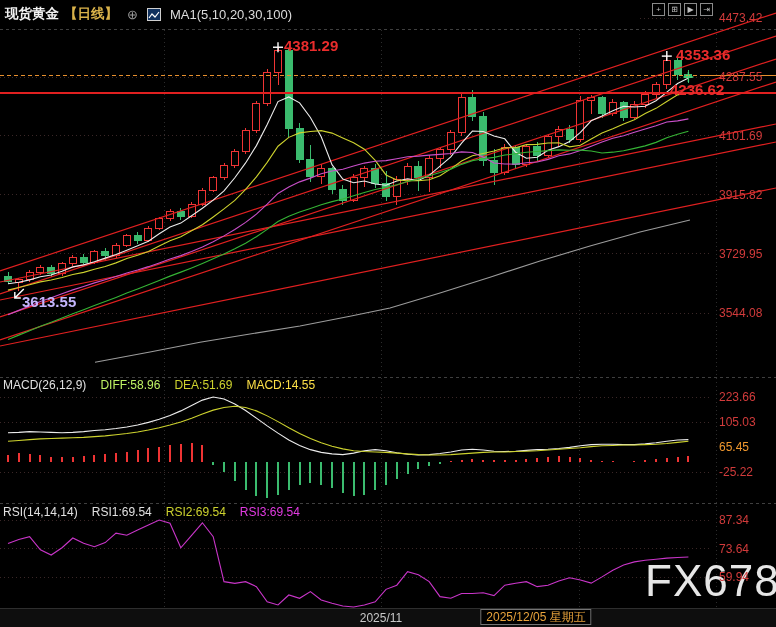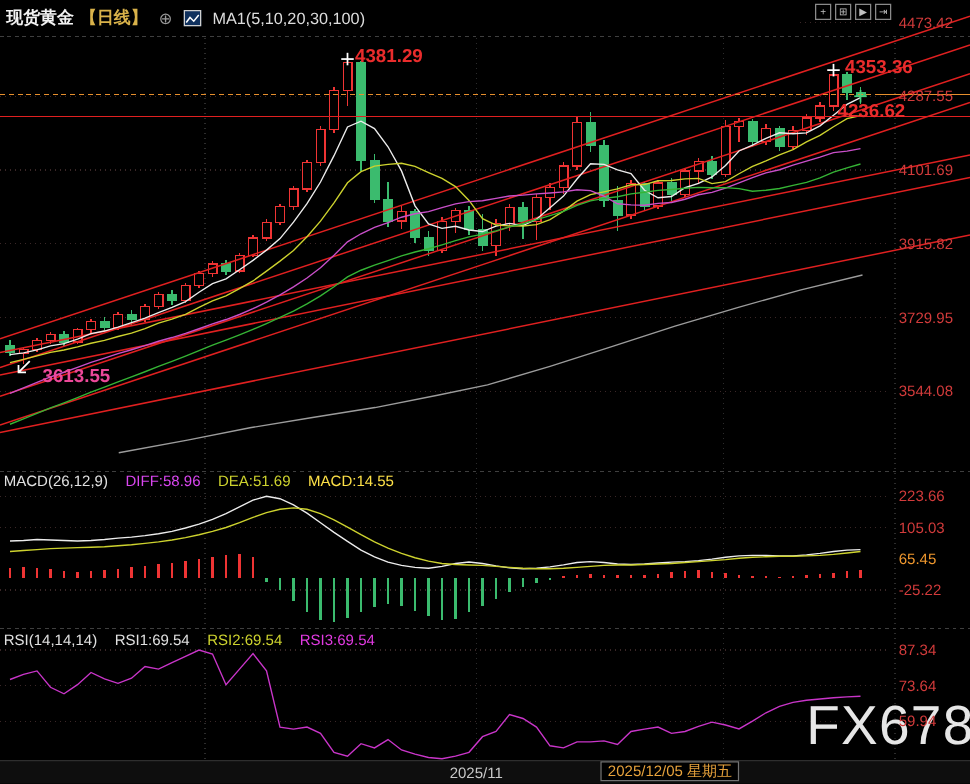--- a/index.html
+++ b/index.html
@@ -443,21 +443,21 @@
 </div>
 <div id="toolbar-icons">
     <span class="tool-icon">+</span>
     <span class="tool-icon">⊞</span>
     <span class="tool-icon">▶</span>
     <span class="tool-icon">⇥</span>
   </div>
 
 <div class="legend-row" style="top:378px;" id="macd-legend">
     <span style="color: rgb(224, 224, 224);">MACD(26,12,9)</span>
-    <span style="color: #d946ef;">DIFF:58.96</span>
+    <span style="color: #bef264;">DIFF:58.96</span>
     <span style="color: rgb(205, 210, 46);">DEA:51.69</span>
     <span style="color: #fde047;">MACD:14.55</span>
   </div>
 <div class="legend-row" style="top:505px;" id="rsi-legend">
     <span style="color: rgb(224, 224, 224);">RSI(14,14,14)</span>
     <span style="color: rgb(224, 224, 224);">RSI1:69.54</span>
     <span style="color: rgb(205, 210, 46);">RSI2:69.54</span>
     <span style="color: rgb(226, 58, 226);">RSI3:69.54</span>
   </div>
 
@@ -472,18 +472,18 @@
     <div class="overlay-label axis-red" style="left: 719px; top: 397px;">223.66</div>
     <div class="overlay-label axis-red" style="left: 719px; top: 422.001px;">105.03</div>
     <div class="overlay-label axis-red" style="left: 719px; top: 472px;">-25.22</div>
     <div class="overlay-label badge" style="left: 719px; top: 447.003px;">65.45</div>
     <div class="overlay-label axis-red" style="left: 719px; top: 520px;">87.34</div>
     <div class="overlay-label axis-red" style="left: 719px; top: 548.5px;">73.64</div>
     <div class="overlay-label axis-red" style="left: 719px; top: 577px;">59.94</div>
     <div class="annotation" style="left: 284px; top: 45px; color: rgb(234, 44, 44);">4381.29</div>
     <div class="annotation" style="left: 676px; top: 54px; color: rgb(234, 44, 44);">4353.36</div>
     <div class="annotation" style="left: 670px; top: 89px; color: rgb(234, 44, 44);">4236.62</div>
-    <div class="annotation" style="left: 34px; top: 301px; color: #ec4899;">3613.55</div>
+    <div class="annotation" style="left: 22px; top: 301px; color: #c4b5fd;">3613.55</div>
     <div class="time-label" style="left: 164px; top: 646px;">2025/10</div>
     <div class="time-label" style="left: 381px; top: 611px;">2025/11</div>
     <div class="time-label boxed" style="left: 536px; top: 609px;">2025/12/05 星期五</div>
   </div>
 <div class="watermark">FX678</div>
 
 </body></html>

